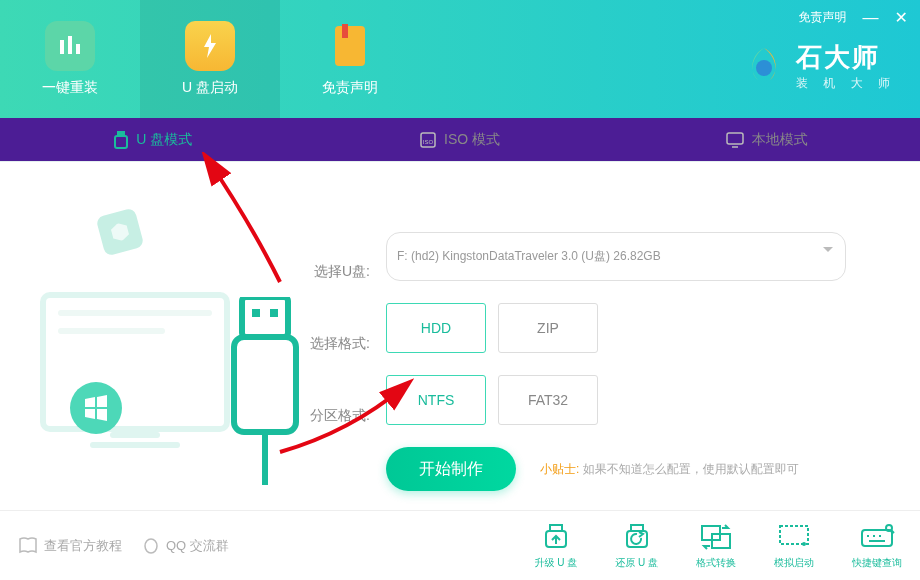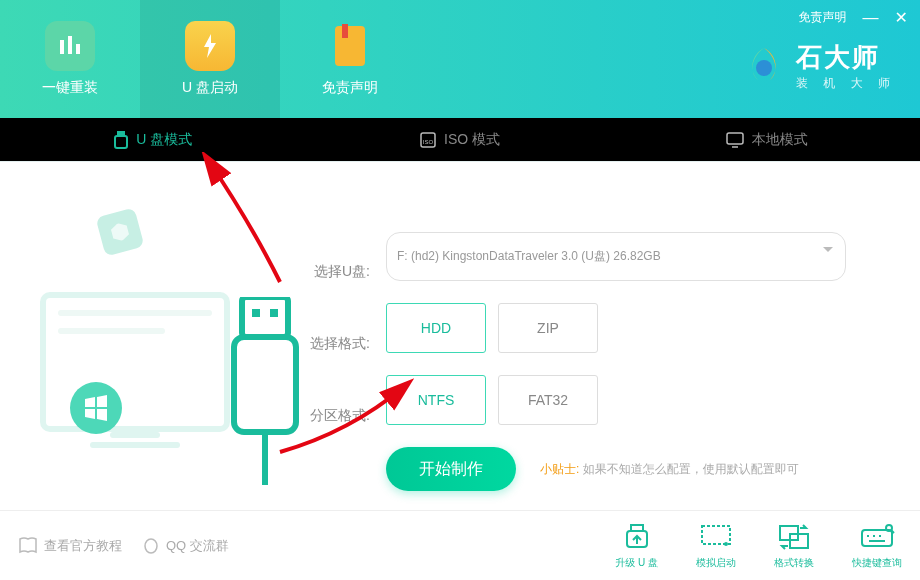--- a/index.html
+++ b/index.html
@@ -8,21 +8,21 @@
 .header { height: 118px; background: linear-gradient(90deg, #3dd9b5 0%, #1ec8d4 100%); display: flex; position: relative; }
 .nav-item { width: 140px; height: 118px; display: flex; flex-direction: column; align-items: center; justify-content: center; color: #fff; font-size: 14px; cursor: pointer; gap: 8px; }
 .nav-item.active { background: rgba(0,0,0,0.08); }
 .nav-icon-box { width: 50px; height: 50px; display: flex; align-items: center; justify-content: center; border-radius: 10px; }
 .header-right { position: absolute; top: 8px; right: 12px; display: flex; align-items: center; gap: 16px; color: #fff; font-size: 12px; }
 .logo-area { position: absolute; right: 24px; top: 40px; display: flex; align-items: center; gap: 10px; color: #fff; }
 .logo-text { display: flex; flex-direction: column; }
 .logo-title { font-size: 26px; font-weight: bold; letter-spacing: 2px; }
 .logo-sub { font-size: 12px; letter-spacing: 6px; opacity: 0.85; }
 
-.mode-tabs { height: 44px; background: #000000; border-bottom: 1px solid #e5f0f0; display: flex; }
+.mode-tabs { height: 44px; background: #4c1d95; border-bottom: 1px solid #e5f0f0; display: flex; }
 .mode-tab { flex: 1; display: flex; align-items: center; justify-content: center; gap: 8px; font-size: 14px; color: #888; cursor: pointer; }
 .mode-tab.active { color: #1abc9c; }
 
 .content { position: relative; height: calc(580px - 118px - 44px - 70px); padding: 40px 30px 0 30px; display: flex; }
 .illustration { width: 270px; position: relative; }
 .form-area { flex: 1; padding-top: 30px; }
 .form-row { display: flex; align-items: flex-end; margin-bottom: 22px; gap: 16px; }
 .form-label { width: 70px; text-align: right; color: #888; font-size: 14px; }
 .select-box { flex: 1; max-width: 460px; height: 49px; border: 1px solid #e0e0e0; border-radius: 14px; display: flex; align-items: center; padding: 0 10px; color: #999; font-size: 12px; position: relative; cursor: pointer; }
 .select-box::after { content: ""; position: absolute; right: 12px; top: 14px; border: 5px solid transparent; border-top-color: #bbb; }
@@ -218,32 +218,41 @@
     <div class="footer-action">
       <svg viewBox="0 0 36 30">
           <rect x="12" y="3" width="12" height="6" fill="none" stroke="#1abc9c" stroke-width="2"></rect>
           <rect x="8" y="9" width="20" height="16" rx="3" fill="none" stroke="#1abc9c" stroke-width="2"></rect>
           <path d="M18 22 L18 14 M14 18 L18 14 L22 18" fill="none" stroke="#1abc9c" stroke-width="2"></path>
         </svg>
       <span>升级 U 盘</span>
     </div>
     <div class="footer-action">
       <svg viewBox="0 0 36 30">
-          <rect x="4" y="4" width="28" height="18" stroke="#1abc9c" stroke-width="2" fill="none" stroke-dasharray="3 2"></rect>
-          <circle cx="28" cy="22" r="2" fill="#1abc9c"></circle>
-        </svg>
-      <span>模拟启动</span>
+          <rect x="12" y="3" width="12" height="6" fill="none" stroke="#1abc9c" stroke-width="2"></rect>
+          <rect x="8" y="9" width="20" height="16" rx="3" fill="none" stroke="#1abc9c" stroke-width="2"></rect>
+          <path d="M22 16 A5 5 0 1 1 18 12" fill="none" stroke="#1abc9c" stroke-width="2"></path>
+          <path d="M20 10 L24 12 L20 15" fill="none" stroke="#1abc9c" stroke-width="2"></path>
+        </svg>
+      <span>还原 U 盘</span>
     </div>
     <div class="footer-action">
       <svg viewBox="0 0 36 30">
           <rect x="4" y="4" width="18" height="14" fill="none" stroke="#1abc9c" stroke-width="2"></rect>
           <rect x="14" y="12" width="18" height="14" fill="none" stroke="#1abc9c" stroke-width="2"></rect>
           <path d="M24 6 L30 6 L27 3 M12 24 L6 24 L9 27" fill="none" stroke="#1abc9c" stroke-width="2"></path>
         </svg>
       <span>格式转换</span>
+    </div>
+    <div class="footer-action">
+      <svg viewBox="0 0 36 30">
+          <rect x="4" y="4" width="28" height="18" stroke="#1abc9c" stroke-width="2" fill="none" stroke-dasharray="3 2"></rect>
+          <circle cx="28" cy="22" r="2" fill="#1abc9c"></circle>
+        </svg>
+      <span>模拟启动</span>
     </div>
     <div class="footer-action">
       <svg viewBox="0 0 36 30">
           <rect x="3" y="8" width="30" height="16" rx="3" fill="none" stroke="#1abc9c" stroke-width="2"></rect>
           <line x1="8" y1="14" x2="10" y2="14" stroke="#1abc9c" stroke-width="2"></line>
           <line x1="14" y1="14" x2="16" y2="14" stroke="#1abc9c" stroke-width="2"></line>
           <line x1="20" y1="14" x2="22" y2="14" stroke="#1abc9c" stroke-width="2"></line>
           <line x1="10" y1="19" x2="26" y2="19" stroke="#1abc9c" stroke-width="2"></line>
           <circle cx="30" cy="6" r="3" fill="none" stroke="#1abc9c" stroke-width="2"></circle>
           <line x1="32" y1="8" x2="35" y2="11" stroke="#1abc9c" stroke-width="2"></line>

